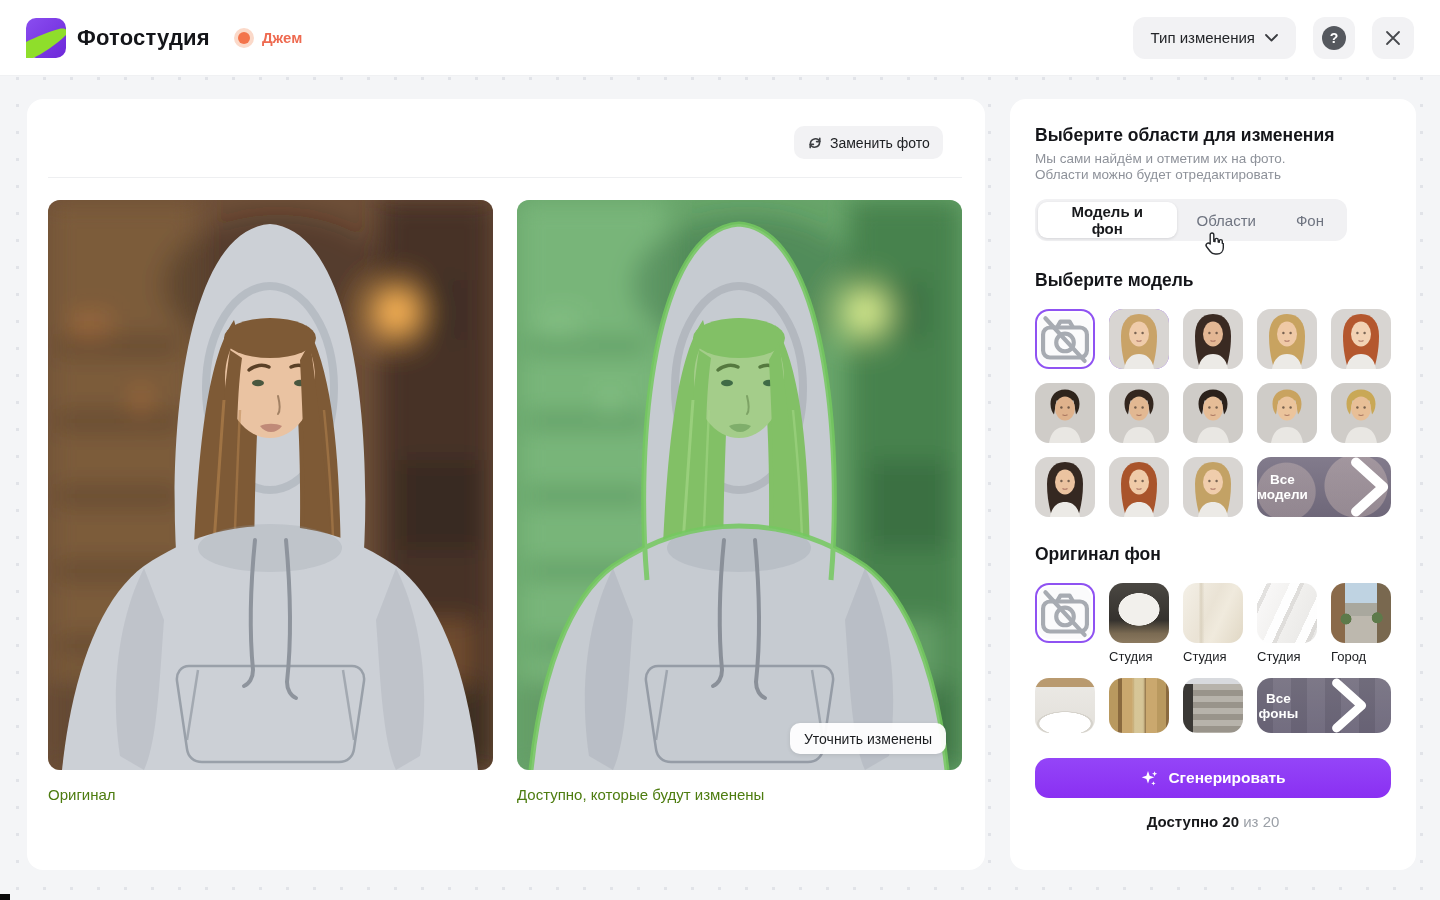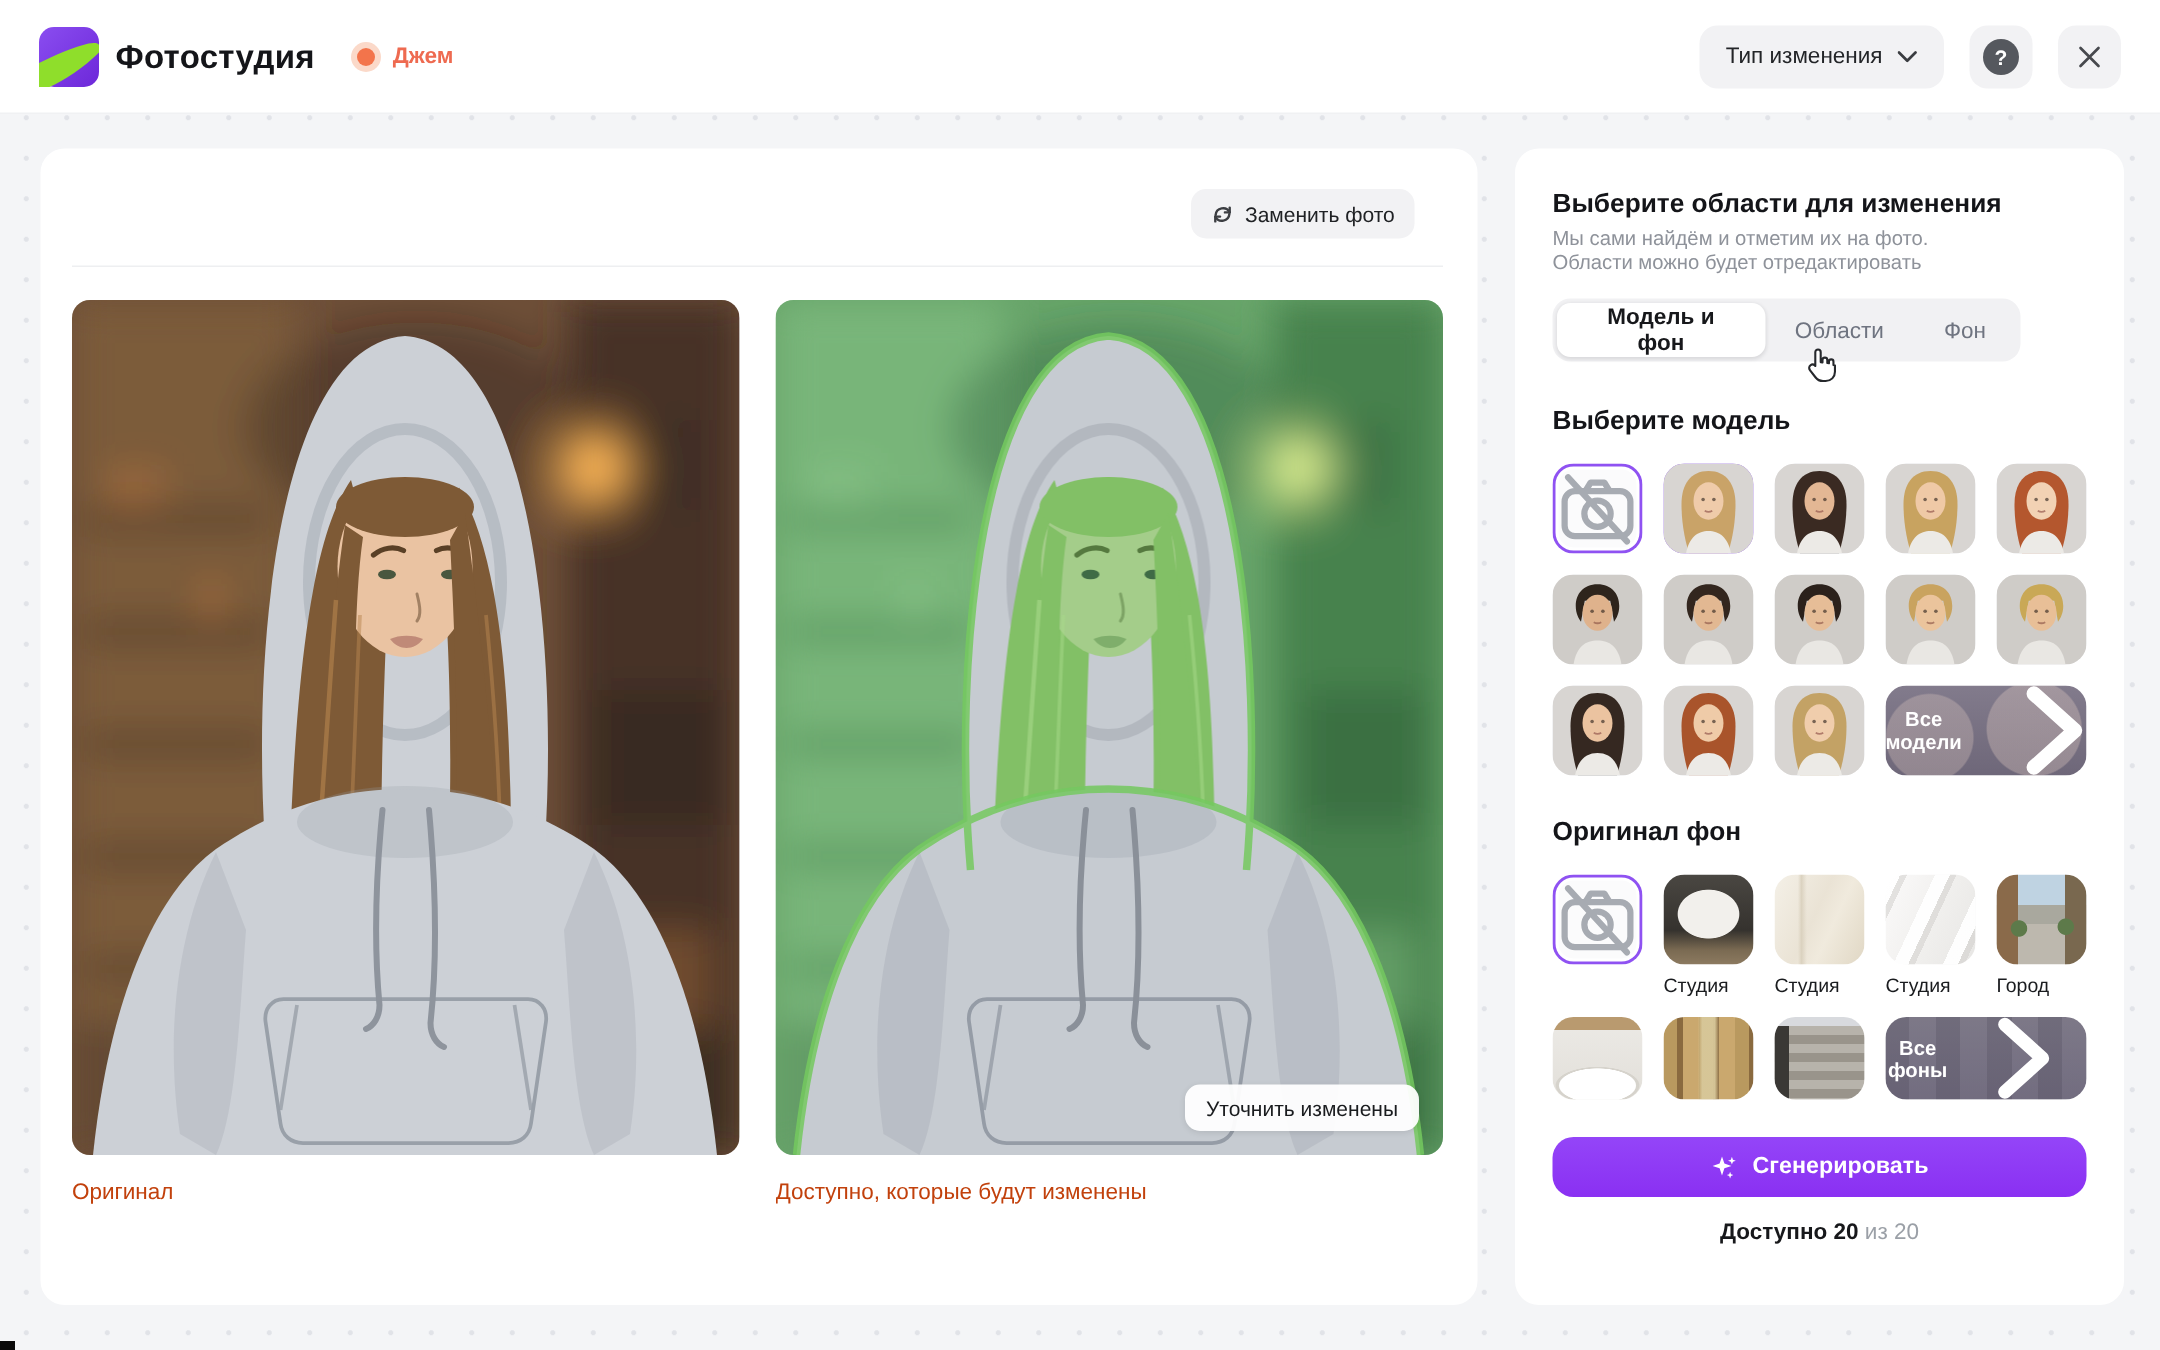--- a/index.html
+++ b/index.html
@@ -51,21 +51,21 @@
     --hair:#7E5A36; --hairHi:#B8854F; --skin:#EAC3A2;
     --brow:#5A4026; --eye:#49573F; --lip:#C08A78; --maskEdge:transparent;
   }
   .fig-masked{
     --pbg:#68A56A; --pShelf:#7AB77C; --pPillar:#47824D; --pLamp:#CFE48A;
     --pLine:#52935A; --pBlob1:#96CF92; --pBlob2:#2F5E38;
     --hoodie:#C6CBD1; --hoodieShade:#959CA6; --string:#8A9099;
     --hair:#82C066; --hairHi:#A8D98A; --skin:#A4CD8A;
     --brow:#55793F; --eye:#3F6B46; --lip:#7FAE6B; --maskEdge:#74C95F;
   }
-  .caption{ position:absolute; top:687px; font-size:15px; color:#c2410c;}
+  .caption{ position:absolute; top:687px; font-size:15px; color:#4d7c0f;}
   .caption.c-left{ left:21px;}
   .caption.c-right{ left:490px;}
   .refine-btn{ position:absolute; right:16px; bottom:16px; height:31px; padding:0 14px;
     background:rgba(255,255,255,.94); border:none; border-radius:10px; font-family:inherit;
     font-size:14px; color:#1A1C1F; cursor:pointer; box-shadow:0 1px 4px rgba(0,0,0,.10);}
   .sp-title{ position:absolute; left:25px; top:26px; font-size:17.5px; font-weight:700; color:#141519;}
   .sp-sub{ position:absolute; left:25px; top:52px; font-size:13.5px; line-height:16px; color:#8E929A;}
   .tabs{ position:absolute; left:25px; top:100px; width:312px; height:42px; background:#F1F1F3;
     border-radius:12px; display:flex; align-items:center; padding:3px;}
   .tab{ border:none; background:transparent; font-family:inherit; font-size:15px; cursor:pointer;

